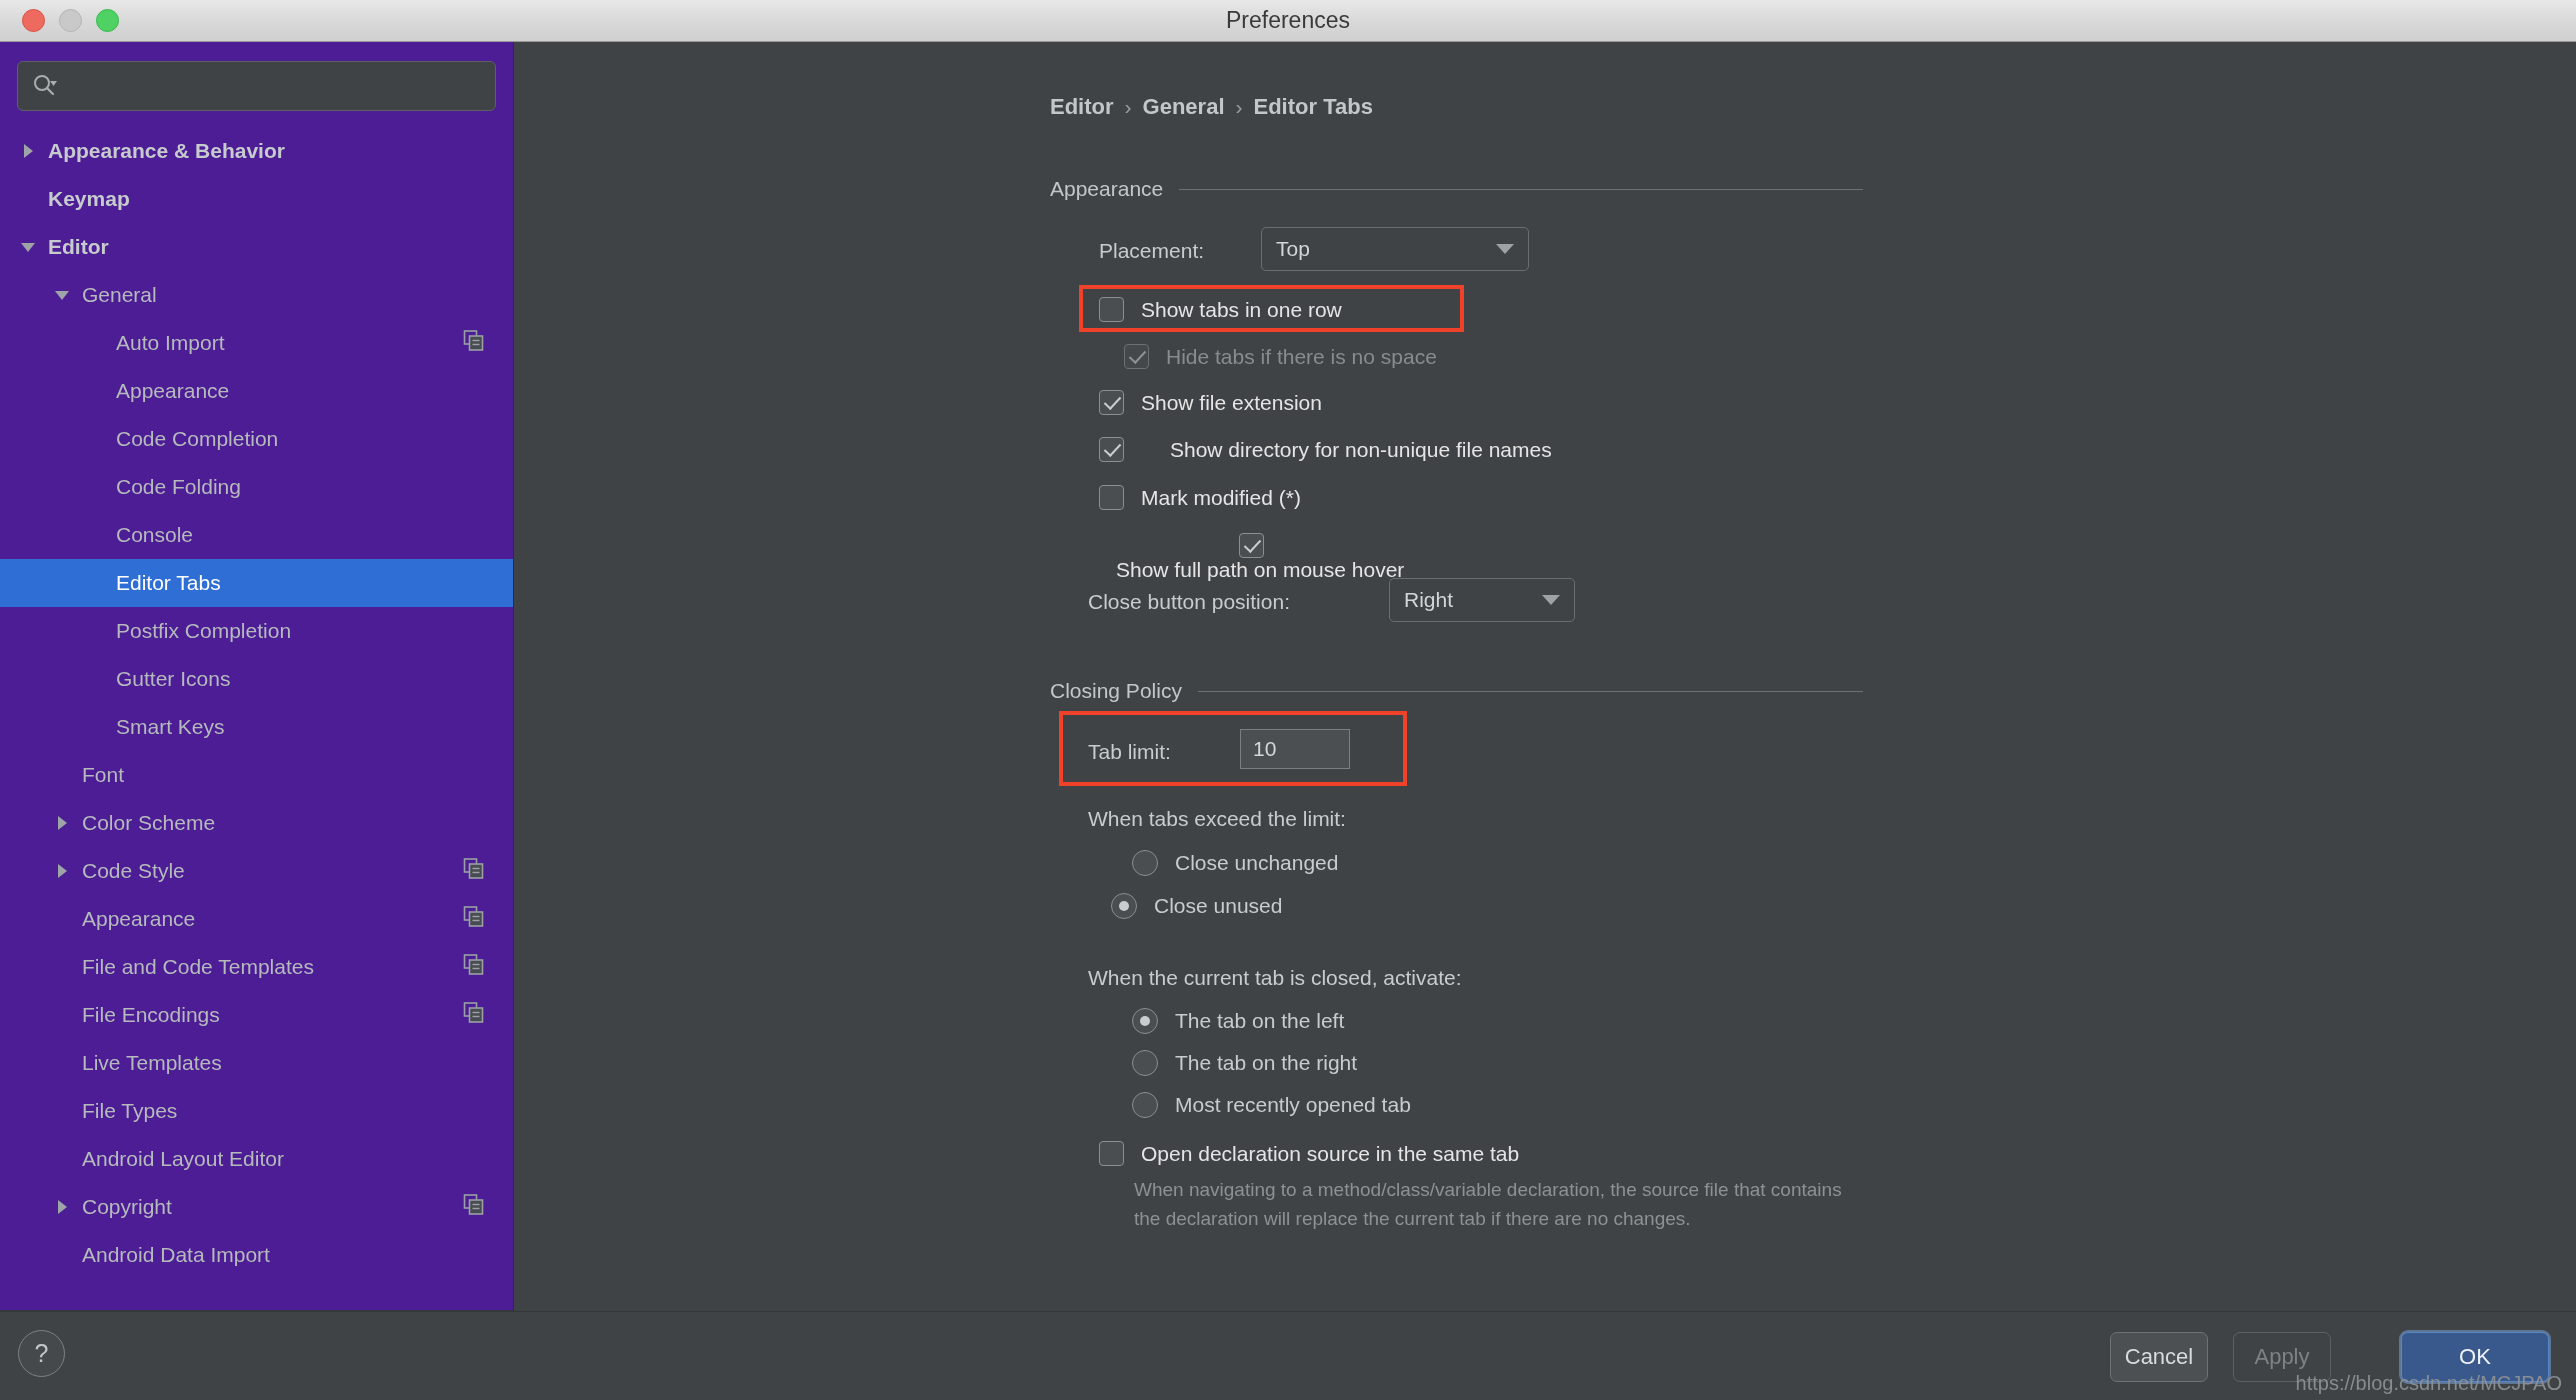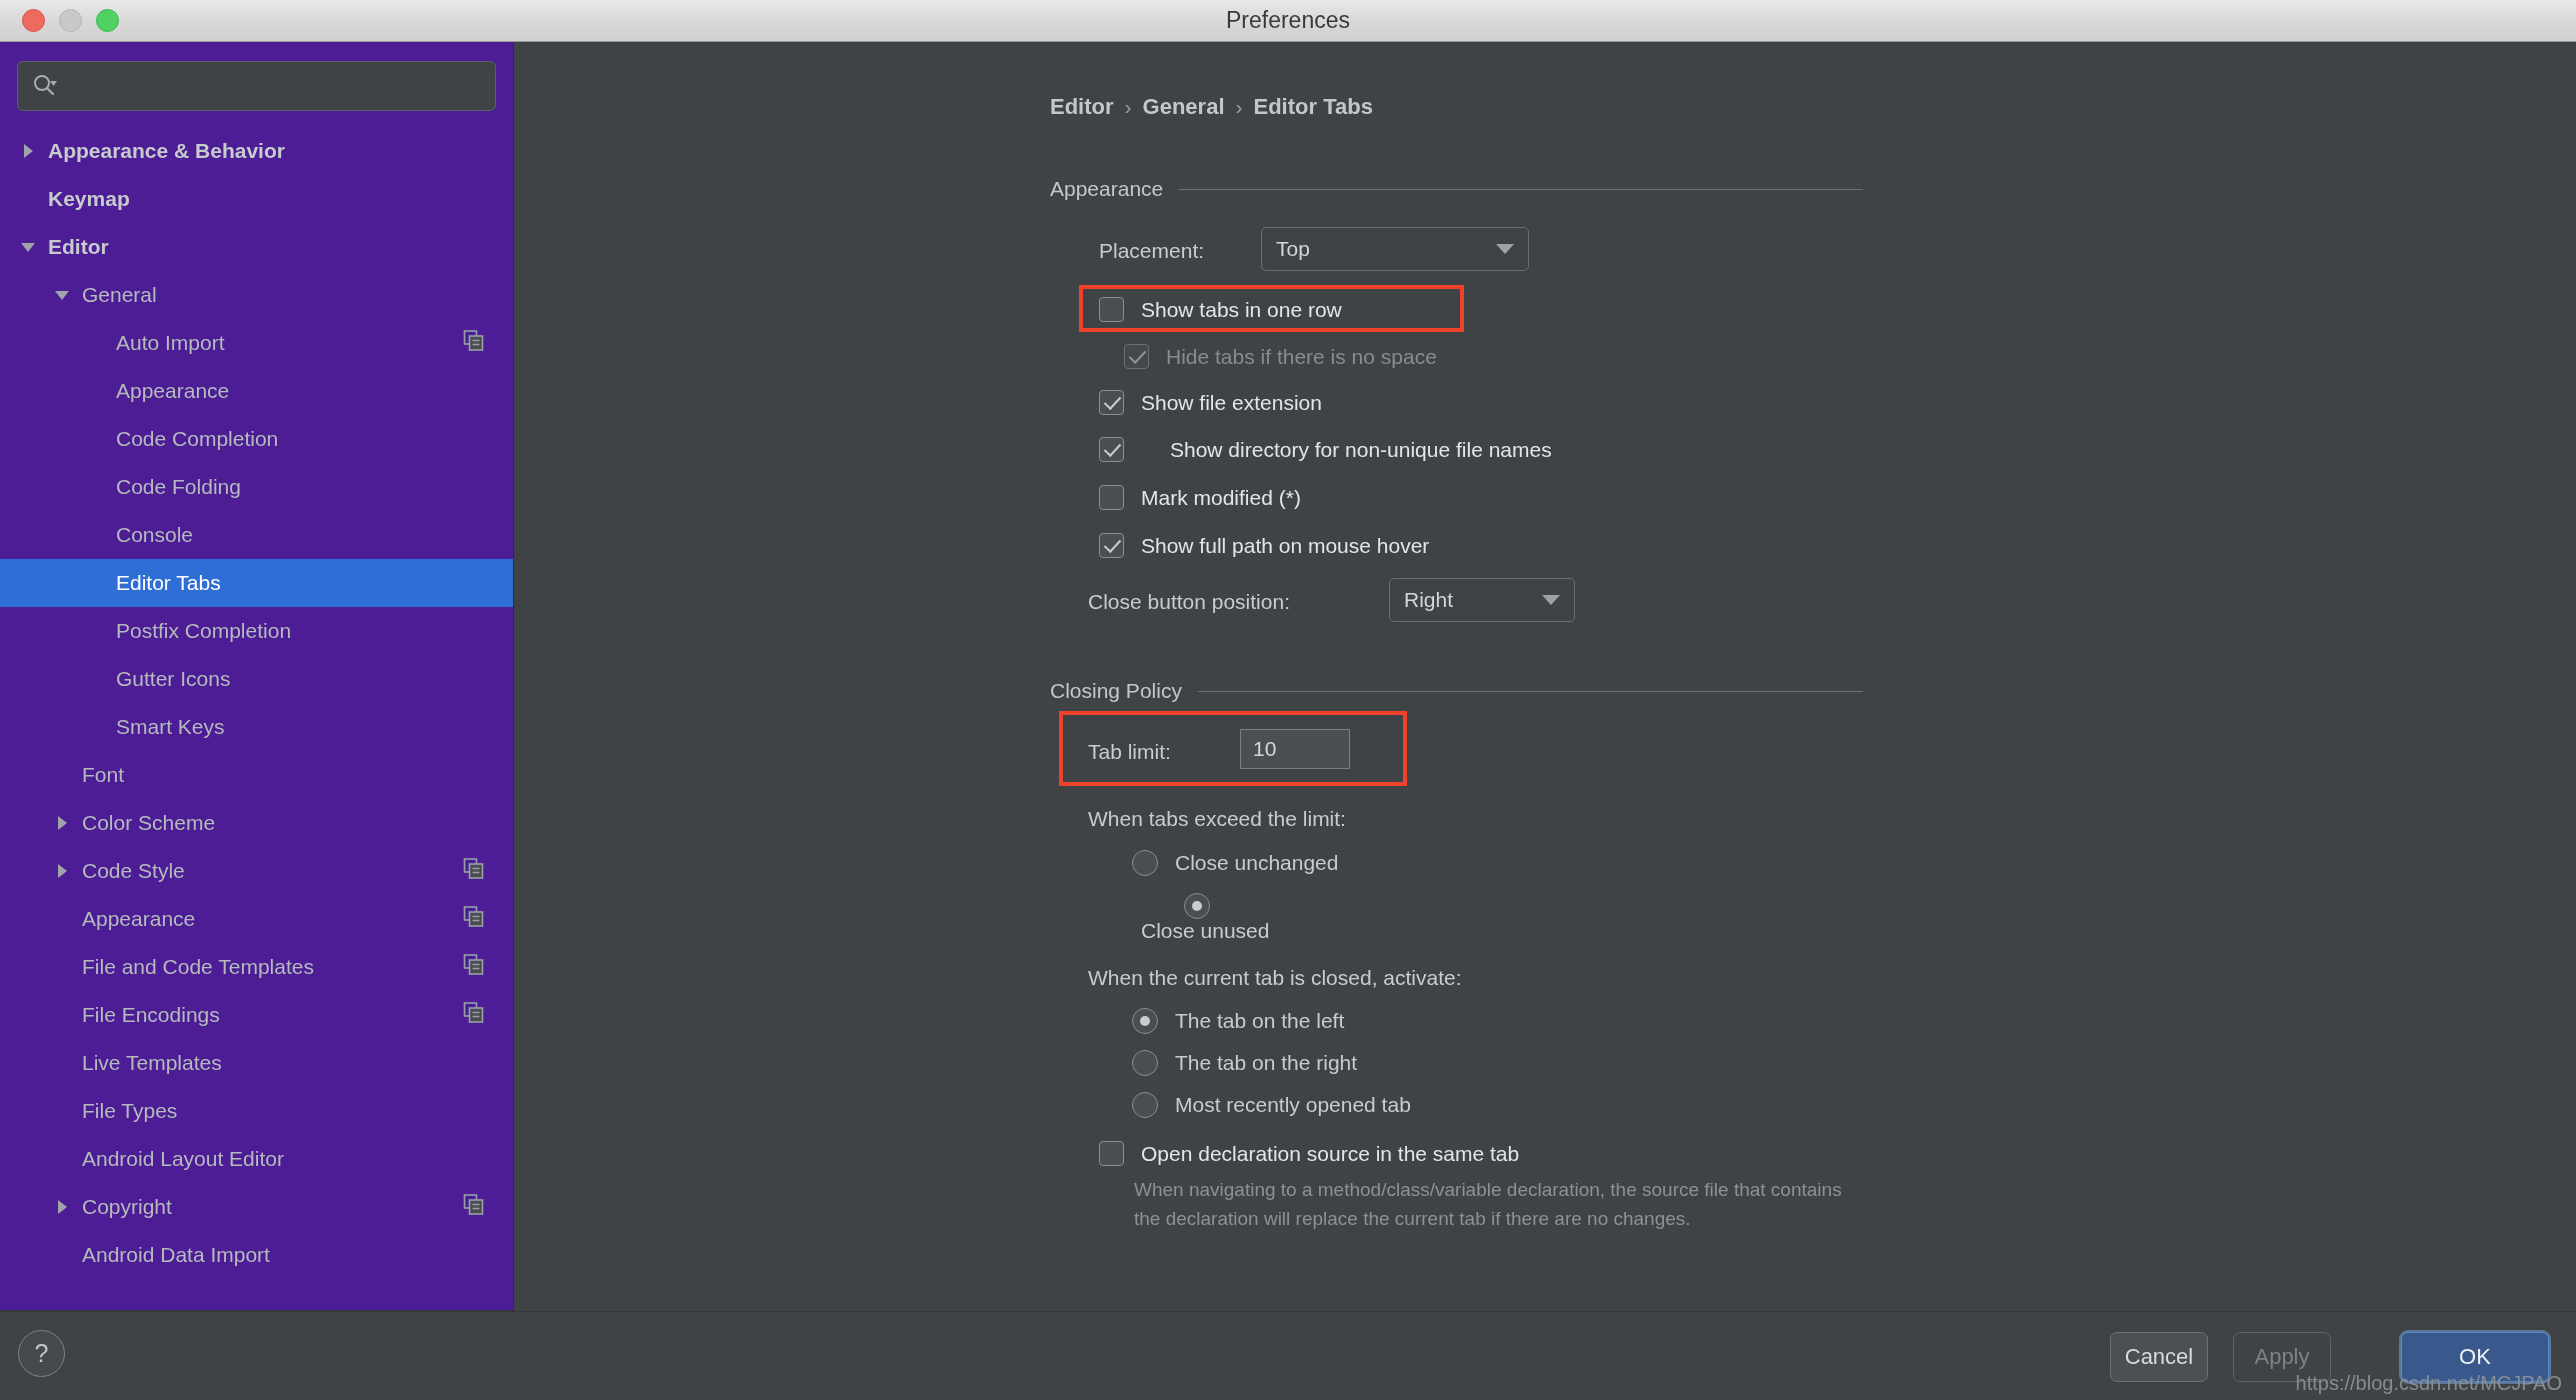--- a/index.html
+++ b/index.html
@@ -359,21 +359,21 @@
         <span class="cb-label">Show file extension</span>
       </div>
       <div class="cbrow" style="left:585px;top:395px;gap:29px;">
         <span class="cbox checked" id="cb3"></span>
         <span class="cb-label">Show directory for non-unique file names</span>
       </div>
       <div class="cbrow" style="left:585px;top:443px;">
         <span class="cbox" id="cb4"></span>
         <span class="cb-label">Mark modified (*)</span>
       </div>
-      <div class="cbrow" style="left:585px;top:491px;">
+      <div class="cbrow" style="left:585px;top:491px;flex-direction:column;">
         <span class="cbox checked" id="cb5"></span>
         <span class="cb-label">Show full path on mouse hover</span>
       </div>
 
       <div class="row-label" style="left:574px;top:548px;">Close button position:</div>
       <div class="combo" style="left:875px;top:536px;width:186px;">
         <span class="cval">Right</span>
         <span class="caret"></span>
       </div>
 
@@ -383,21 +383,21 @@
       </div>
 
       <div class="row-label" style="left:574px;top:698px;">Tab limit:</div>
       <div class="numfield" style="left:726px;top:687px;width:110px;">10</div>
 
       <div class="group-label" style="left:574px;top:765px;">When tabs exceed the limit:</div>
       <div class="rbrow" style="left:618px;top:808px;">
         <span class="radio"></span>
         <span class="rb-label">Close unchanged</span>
       </div>
-      <div class="rbrow" style="left:610px;top:851px;flex-direction:column;">
+      <div class="rbrow" style="left:597px;top:851px;">
         <span class="radio on"></span>
         <span class="rb-label">Close unused</span>
       </div>
 
       <div class="group-label" style="left:574px;top:924px;">When the current tab is closed, activate:</div>
       <div class="rbrow" style="left:618px;top:966px;">
         <span class="radio on"></span>
         <span class="rb-label">The tab on the left</span>
       </div>
       <div class="rbrow" style="left:618px;top:1008px;">

